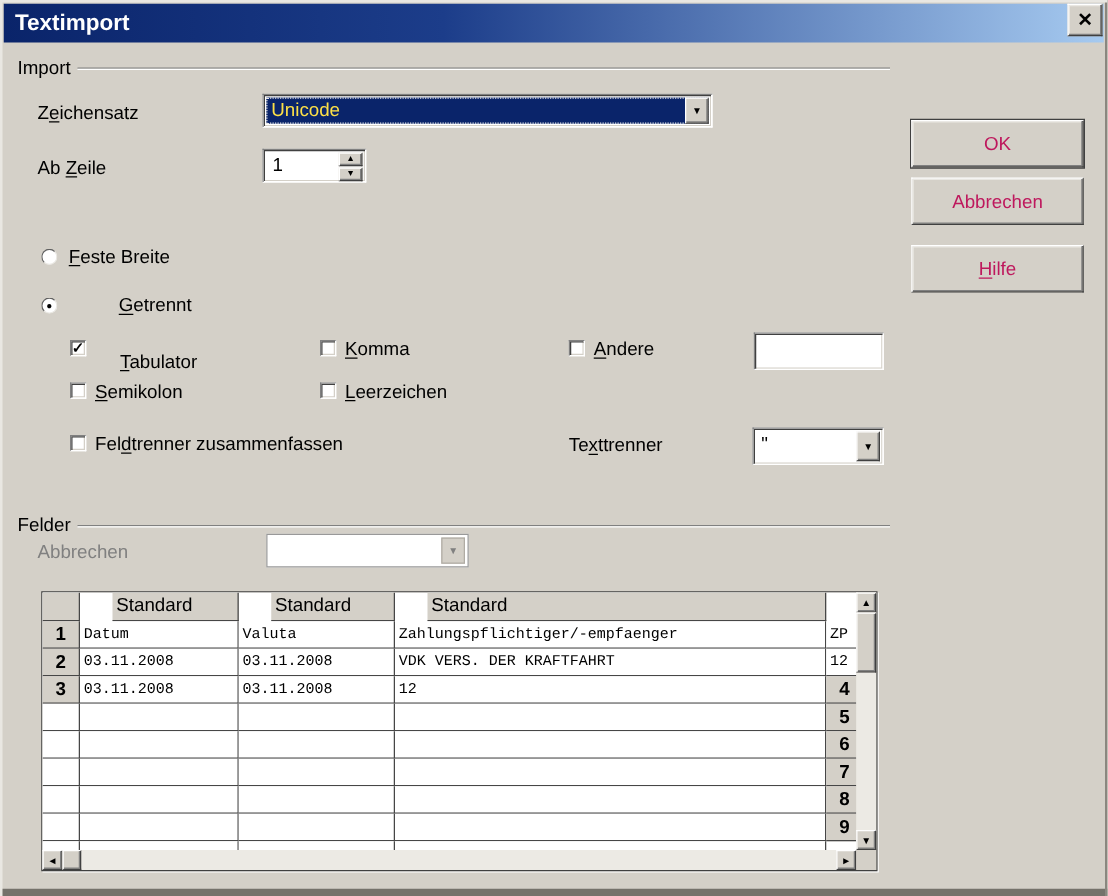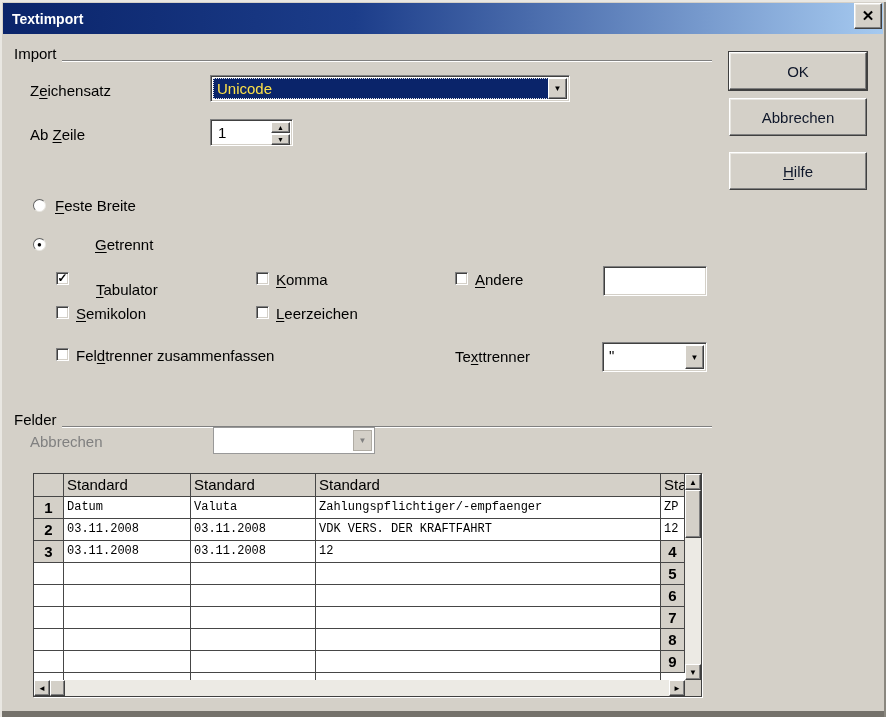--- a/index.html
+++ b/index.html
@@ -6,30 +6,30 @@
   html,body { width:886px; height:717px; background:#d4d0c8; overflow:hidden;
               font-family:"Liberation Sans", sans-serif; }
   #dialog { position:relative; width:886px; height:717px; background:#d4d0c8;
     box-shadow: inset 0 2px 0 #e9e7e2, inset 2px 0 0 #e9e7e2,
                 inset -2px 0 0 #8a877f, inset 0 -6px 0 #75726b; }
 
   
   #titlebar { position:absolute; left:3px; top:3px; width:880px; height:31px;
     background:linear-gradient(to right,#0a246a 0%,#1c3d8a 40%,#a6caf0 100%);
     display:flex; align-items:center; }
-  #title-text { color:#ffffff; font-size:14px; font-weight:bold; padding-left:9px; letter-spacing:0; }
+  #title-text { color:#ffffff; font-size:18px; font-weight:bold; padding-left:9px; letter-spacing:0; }
   #close-btn { position:absolute; right:4px; top:3px; width:28px; height:26px;
     background:#d4d0c8; border:1px solid; border-color:#ffffff #404040 #404040 #ffffff;
     box-shadow: inset -1px -1px 0 #808080, inset 1px 1px 0 #e9e7e2;
     display:flex; align-items:center; justify-content:center;
     font-weight:bold; font-size:15px; color:#000; cursor:default; }
 
   
   .group-header { position:absolute; left:10px; width:702px; height:16px;
-    display:flex; align-items:flex-end; }
+    display:flex; align-items:center; }
   .group-label { font-size:15px; color:#000; padding:0 5px 0 4px; white-space:nowrap; }
   .group-line { flex:1; height:2px; border-top:1px solid #808080; border-bottom:1px solid #ffffff; margin-top:1px; }
 
   .lbl { position:absolute; font-size:15px; color:#000; white-space:nowrap; }
   .lbl u, .cb-label u, .radio-label u, .btn u { text-decoration:underline; text-underline-offset:2px; }
 
   
   .sunken { background:#ffffff; border:1px solid; border-color:#808080 #ffffff #ffffff #808080;
     box-shadow: inset 1px 1px 0 #404040, inset -1px -1px 0 #d4d0c8; }
   .combo { position:absolute; }
@@ -63,36 +63,36 @@
   .checkbox { position:absolute; width:13px; height:13px; background:#fff;
     border:1px solid; border-color:#808080 #ffffff #ffffff #808080;
     box-shadow: inset 1px 1px 0 #404040, inset -1px -1px 0 #d4d0c8;
     display:flex; align-items:center; justify-content:center;
     font-size:12px; font-weight:bold; line-height:11px; color:#000; }
 
   
   .btn { position:absolute; right:19px; width:138px; height:38px;
     background:#d4d0c8; border:1px solid; border-color:#ffffff #404040 #404040 #ffffff;
     box-shadow: inset -1px -1px 0 #808080, inset 1px 1px 0 #e9e7e2;
-    font-size:15px; color:#0f172a; display:flex; align-items:center; justify-content:center; cursor:default; }
+    font-size:15px; color:#be185d; display:flex; align-items:center; justify-content:center; cursor:default;margin-top:44px; }
   #ok-btn { top:52px; box-shadow: 0 0 0 1px #404040, inset -1px -1px 0 #808080, inset 1px 1px 0 #e9e7e2; }
   #cancel-btn { top:98px; }
   #help-btn { top:152px; }
 
   
   #table-widget { position:absolute; left:33px; top:473px; width:669px; height:224px;
     border:1px solid #404040; background:#d4d0c8; box-shadow:1px 1px 0 #ffffff; }
   #grid { position:absolute; left:0; top:0; width:651px; height:206px; overflow:hidden;
     background:#ffffff; display:grid;
     grid-template-columns:30px 127px 125px 345px 1fr;
     grid-template-rows:23px repeat(9,22px); }
   .gcell { border-right:1px solid #464646; border-bottom:1px solid #464646;
     overflow:hidden; white-space:nowrap; }
   .corner { background:#d4d0c8; }
-  .hcell { background:#d4d0c8; font-size:15px; padding:2px 0 12px 3px; }
+  .hcell { background:#d4d0c8; font-size:15px; padding:2px 0 12px 3px;margin-left:26px; }
   .ncell { background:#d4d0c8; font-size:15px; font-weight:bold; text-align:center; padding-top:2px; }
   .dcell { background:#ffffff; font-family:"Liberation Mono", monospace; font-size:12px; padding:3px 0 0 3px; }
 
   
   .sb-btn { position:absolute; width:16px; height:16px; background:#d4d0c8;
     border:1px solid; border-color:#ffffff #404040 #404040 #ffffff;
     box-shadow: inset -1px -1px 0 #808080;
     display:flex; align-items:center; justify-content:center; font-size:8px; color:#000; }
   .sb-thumb { position:absolute; background:#d4d0c8;
     border:1px solid; border-color:#ffffff #404040 #404040 #ffffff;

